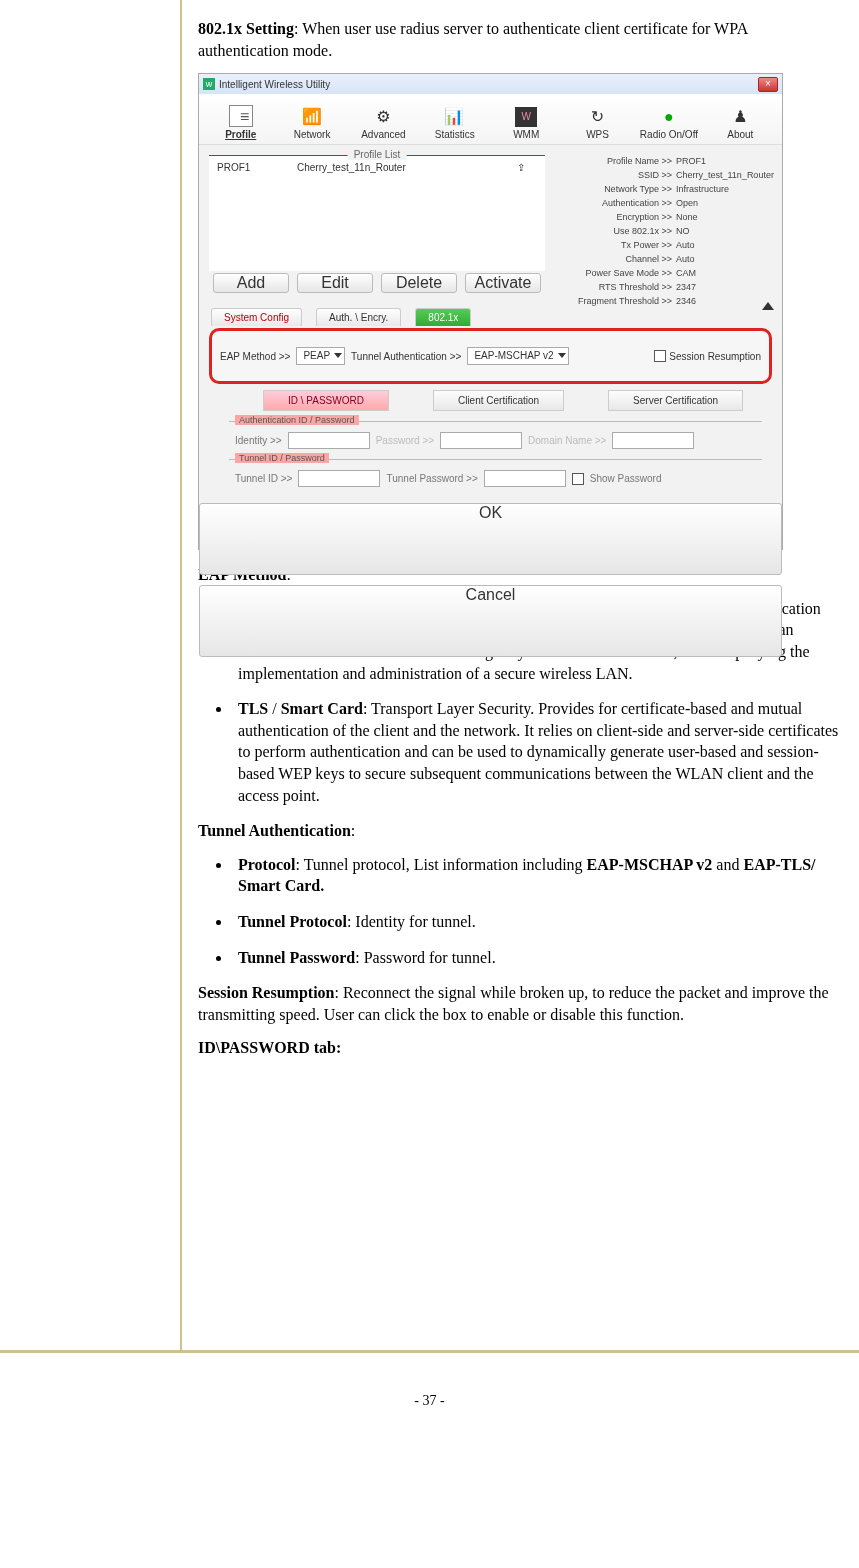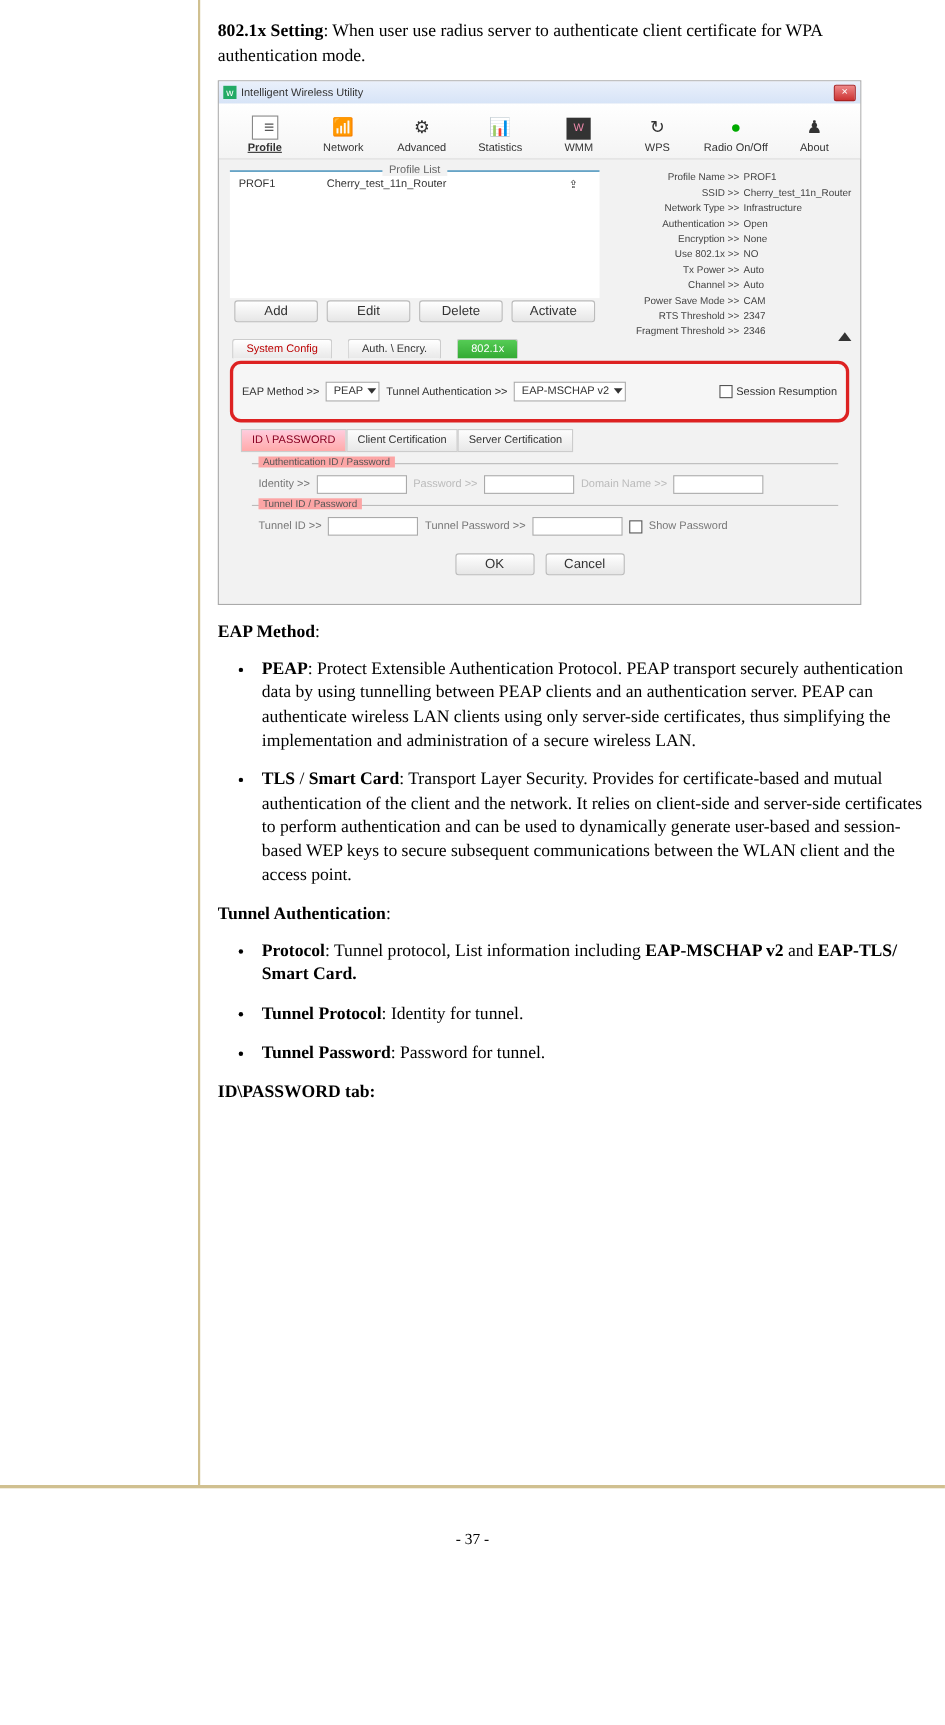--- a/index.html
+++ b/index.html
@@ -130,21 +130,21 @@
   .plist-right .row{ display:flex; }
   .plist-right .lab{ flex:1; text-align:right; padding-right:4px;}
   .plist-right .val{ width:100px;}
   .btn-row { display:flex; gap:8px; padding: 2px 8px; }
   .winbtn {
     flex:1;
     height: 18px;
     background: linear-gradient(#fff,#e6e6e6);
     border: 1px solid #bbb;
     border-radius: 3px;
-    font-size: 12px;
+    font-size: 16px;
     text-align:center;
     line-height:17px;
     color:#333;
   }
   .uparrow{
     position:absolute; right:8px; top:228px; width:0;height:0;
     border-left:6px solid transparent; border-right:6px solid transparent;
     border-bottom:8px solid #333;
   }
   
@@ -179,38 +179,39 @@
   }
   .dot1x-row .sel .tri{
     position:absolute; right:2px; top:5px;
     width:0;height:0;border-left:4px solid transparent;border-right:4px solid transparent;border-top:5px solid #333;
   }
   .dot1x-row .chk{display:flex;align-items:center;gap:3px; margin-left:auto;}
   .chkbox{width:10px;height:10px;border:1px solid #555;background:#fff;display:inline-block;}
   
   .sub-tabs{ display:flex; margin: 0 20px; gap:0;}
   .sub-tab{
-    padding: 4px 9px; font-size:10px;
+    padding: 4px 24px; font-size:10px;
     background: linear-gradient(#fdfdfd,#e8e8e8);
     border:1px solid #ccc;
+    margin-left:44px;
   }
   .sub-tab.active{
     background: linear-gradient(#fcd,#faa);
     color:#802;
     font-weight:normal;
   }
   
   .idpw-area{ padding: 6px 20px 0 30px;}
   .fs{border-top:1px solid #bbb; margin: 4px 0 8px 0; padding: 10px 6px 2px 6px; position:relative;}
   .fs .legend{position:absolute; top:-7px; left:6px; background:#fca5a5; padding:0 4px; font-size:9px;color:#555;}
   .frow{display:flex; align-items:center; gap:6px; font-size:10px; color:#777;}
   .frow .flab{white-space:nowrap;}
   .frow .disabled{color:#bbb;}
   .tbox{border:1px solid #aaa;background:#fff;height:15px;width:80px;display:inline-block;}
-  .bottom-btns{display:flex; justify-content:center; gap:10px; padding: 6px 0;}
+  .bottom-btns{display:flex; justify-content:center; gap:10px; padding: 6px 0; flex-direction: column;}
   .bottom-btns .winbtn{flex:0 0 70px;}
   .pagenum{
     text-align:center;
     font-size:14px;
     margin-top:40px;
     padding-bottom:20px;
   }
 </style>
 </head>
 <body>
@@ -390,19 +391,22 @@
           <span class="bold">Tunnel Protocol</span><span>: Identity for tunnel.</span>
         </span>
       </li>
       <li>
         <span class="li-body">
           <span class="bold">Tunnel Password</span><span>: Password for tunnel.</span>
         </span>
       </li>
     </ul>
 
+    <p>
+      <span class="bold">Session Resumption</span><span>: Reconnect the signal while broken up, to reduce the packet and improve the transmitting speed. User can click the box to enable or disable this function.</span>
+    </p>
 
     <p class="bold">ID\PASSWORD tab:</p>
 
   </div>
 </div>
 
 <div class="pagenum">- 37 -</div>
 
 </body></html>

